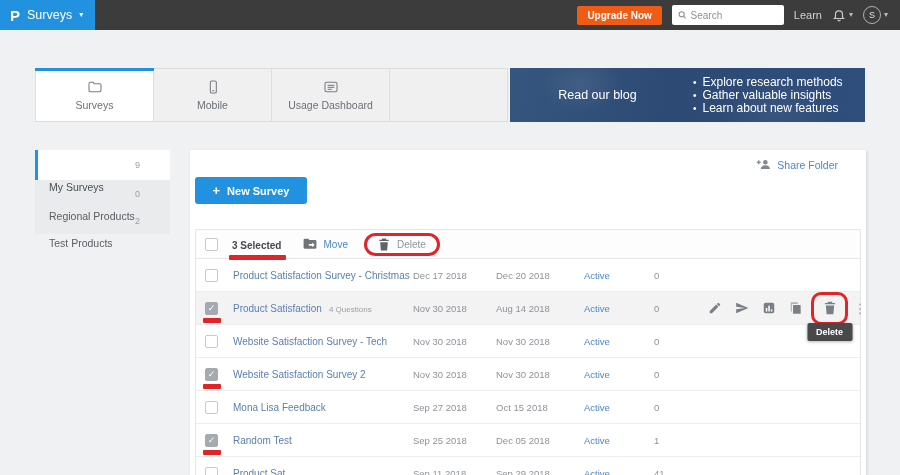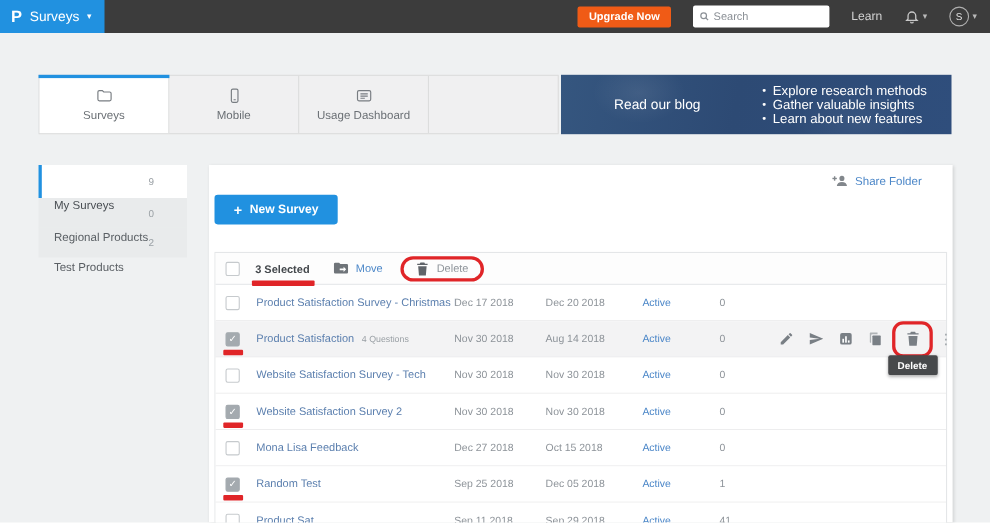--- a/index.html
+++ b/index.html
@@ -11,23 +11,23 @@
   html,body{width:900px;height:475px;overflow:hidden;}
   body{font-family:"Liberation Sans",sans-serif;background:var(--page);position:relative;}
 
   
   .topbar{height:30px;background:var(--dark);display:flex;align-items:center;}
   .logo-area{width:95px;height:30px;background:var(--blue);display:flex;align-items:center;padding-left:10px;gap:7px;cursor:pointer;}
   .logo-glyph{color:#fff;font-weight:bold;font-size:15px;line-height:1;}
   .logo-area .menu-label{color:#fff;font-size:12.5px;}
   .caret{font-size:8px;line-height:1;}
   .logo-area .caret{color:#fff;}
-  .topbar-right{margin-left:auto;display:flex;align-items:center;gap:20px;padding-right:12px;}
+  .topbar-right{margin-left:auto;display:flex;align-items:center;gap:10px;padding-right:12px;}
   .upgrade-btn{background:var(--orange);color:#fff;font-size:10px;font-weight:bold;padding:4px 10px;border-radius:2px;border:none;cursor:pointer;font-family:inherit;}
-  .search-box{background:#fff;border-radius:2px;width:124px;height:20px;display:flex;align-items:center;padding:0 6px;gap:4px;}
+  .search-box{background:#fff;border-radius:2px;width:112px;height:20px;display:flex;align-items:center;padding:0 6px;gap:4px;}
   .search-box input{border:none;outline:none;width:100%;font-size:10px;color:#555;font-family:inherit;background:transparent;}
   .search-box input::placeholder{color:#8b9096;}
   .help-link{color:#d2d2d2;font-size:11px;cursor:pointer;}
   .bell-wrap,.avatar-wrap{display:flex;align-items:center;gap:3px;cursor:pointer;}
   .tb-caret{color:#b9b9b9;}
   .avatar{width:18px;height:18px;border:1px solid #b0b0b0;border-radius:50%;color:#e3e3e3;font-size:9px;display:flex;align-items:center;justify-content:center;}
 
   
   .tabs-row{display:flex;margin:38px 0 0 35px;}
   .tab-strip{width:473px;height:54px;background:#f0f0f1;border:1px solid #dcdddd;display:flex;position:relative;}
@@ -321,21 +321,21 @@
   </div>
           <div class="srow">
     <div class="chk-wrap">
       <div class="chk"></div>
 
     </div>
     <div class="cell-name">
       <span class="sname">Mona Lisa Feedback</span>
       <span class="ssub"></span>
     </div>
-    <div class="cell-d1">Dec 27 2018</div>
+    <div class="cell-d1">Sep 27 2018</div>
     <div class="cell-d2">Oct 15 2018</div>
     <div class="cell-status">Active</div>
     <div class="cell-resp">0</div>
 
   </div>
           <div class="srow annotated">
     <div class="chk-wrap">
       <div class="chk checked">✓</div>
       <div class="chk-ann"></div>
     </div>

